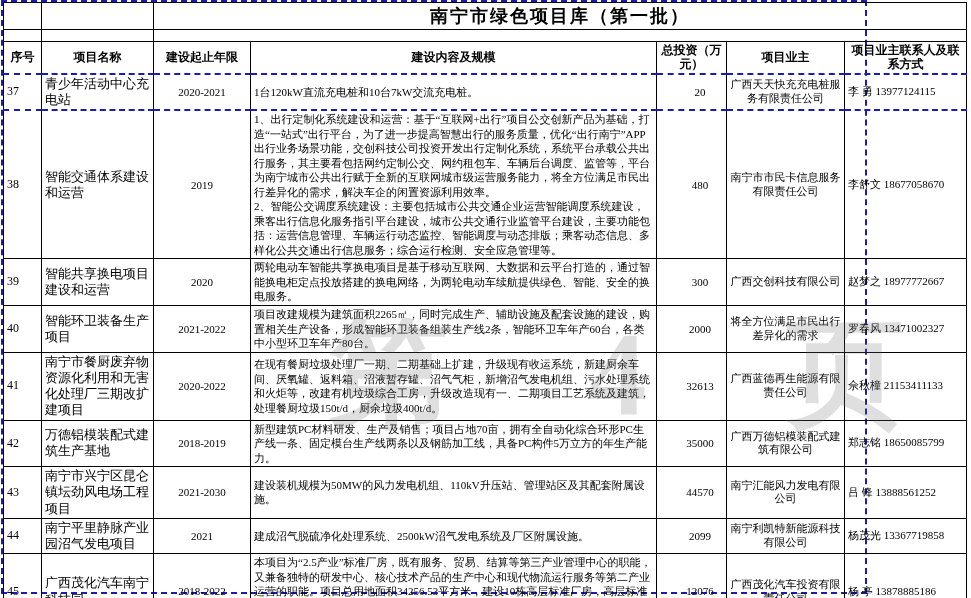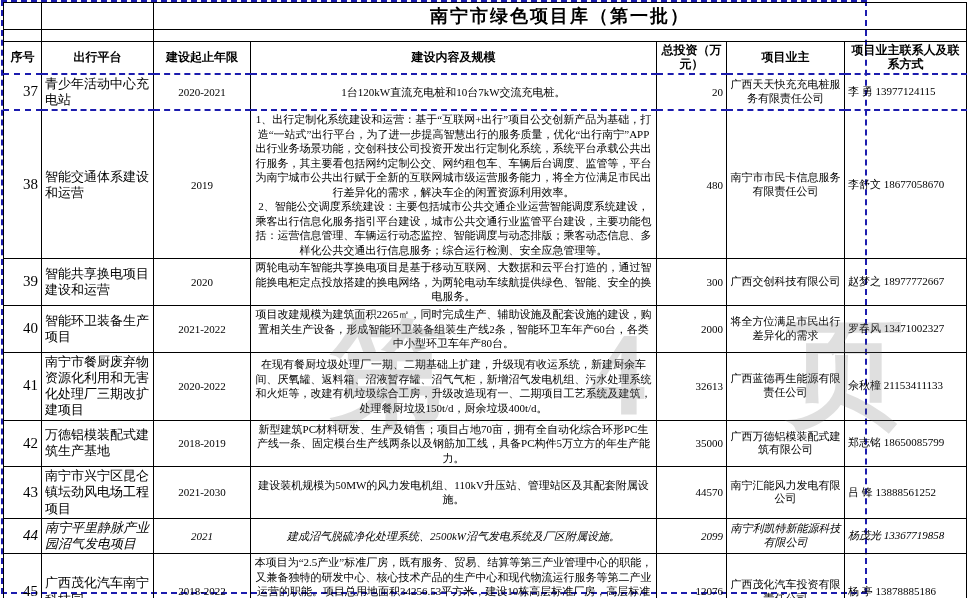--- a/index.html
+++ b/index.html
@@ -41,37 +41,37 @@
   tr.title-row{height:26px;}
   tr.title-row .title-cell{
     text-align:center;font-size:18px;font-weight:700;letter-spacing:2px;
   }
   tr.spacer-row{height:12px;}
   tr.header-row{height:30px;margin-top:24px;}
   tr.header-row th{
     font-size:12px;font-weight:700;text-align:center;line-height:1.2;
   }
   tbody.data td{font-size:11px;line-height:1.3;}
-  tbody.data td.no{text-align:right;font-size:15px;}
+  tbody.data td.no{text-align:left;font-size:12px;}
   tbody.data td.name{font-size:13px;line-height:1.25;}
   tbody.data td.period{text-align:center;}
-  tbody.data td.content{white-space:pre-wrap;line-height:1.32;text-align:center;}
-  tbody.data td.invest{text-align:right;padding-left:20px;}
+  tbody.data td.content{white-space:pre-wrap;line-height:1.32;}
+  tbody.data td.invest{text-align:center;padding-left:20px;}
   tbody.data td.owner{line-height:1.25;text-align:center;}
   tbody.data td.contact{line-height:1.25;}
 
   
   tbody.data tr:nth-child(1){height:23px;}
   tbody.data tr:nth-child(2){height:132px;}
   tbody.data tr:nth-child(3){height:46px;}
   tbody.data tr:nth-child(4){height:45px;}
   tbody.data tr:nth-child(5){height:46px;}
   tbody.data tr:nth-child(6){height:42px;}
   tbody.data tr:nth-child(7){height:21px;}
-  tbody.data tr:nth-child(8){height:28px;font-style:italic;}
+  tbody.data tr:nth-child(8){height:28px;}
   tbody.data tr:nth-child(9){height:70px;}
   tbody.data tr:nth-child(10){height:44px;}
   tbody.data tr:nth-child(11){height:33px;}
 
   
   tbody.data tr:nth-child(1) td{
     border-top:2px dashed #1c1cae;
     border-bottom:2px dashed #1c1cae;
   }
 
@@ -108,21 +108,21 @@
           <td></td>
           <td class="title-cell" colspan="5">南宁市绿色项目库（第一批）</td>
         </tr>
         <tr class="spacer-row">
           <td></td>
           <td></td>
           <td colspan="5"></td>
         </tr>
         <tr class="header-row">
           <th>序号</th>
-          <th>出行平台</th>
+          <th>项目名称</th>
           <th>建设起止年限</th>
           <th>建设内容及规模</th>
           <th>总投资（万元）</th>
           <th>项目业主</th>
           <th>项目业主联系人及联系方式</th>
         </tr>
       </thead>
       <tbody class="data">
 
       <tr>

